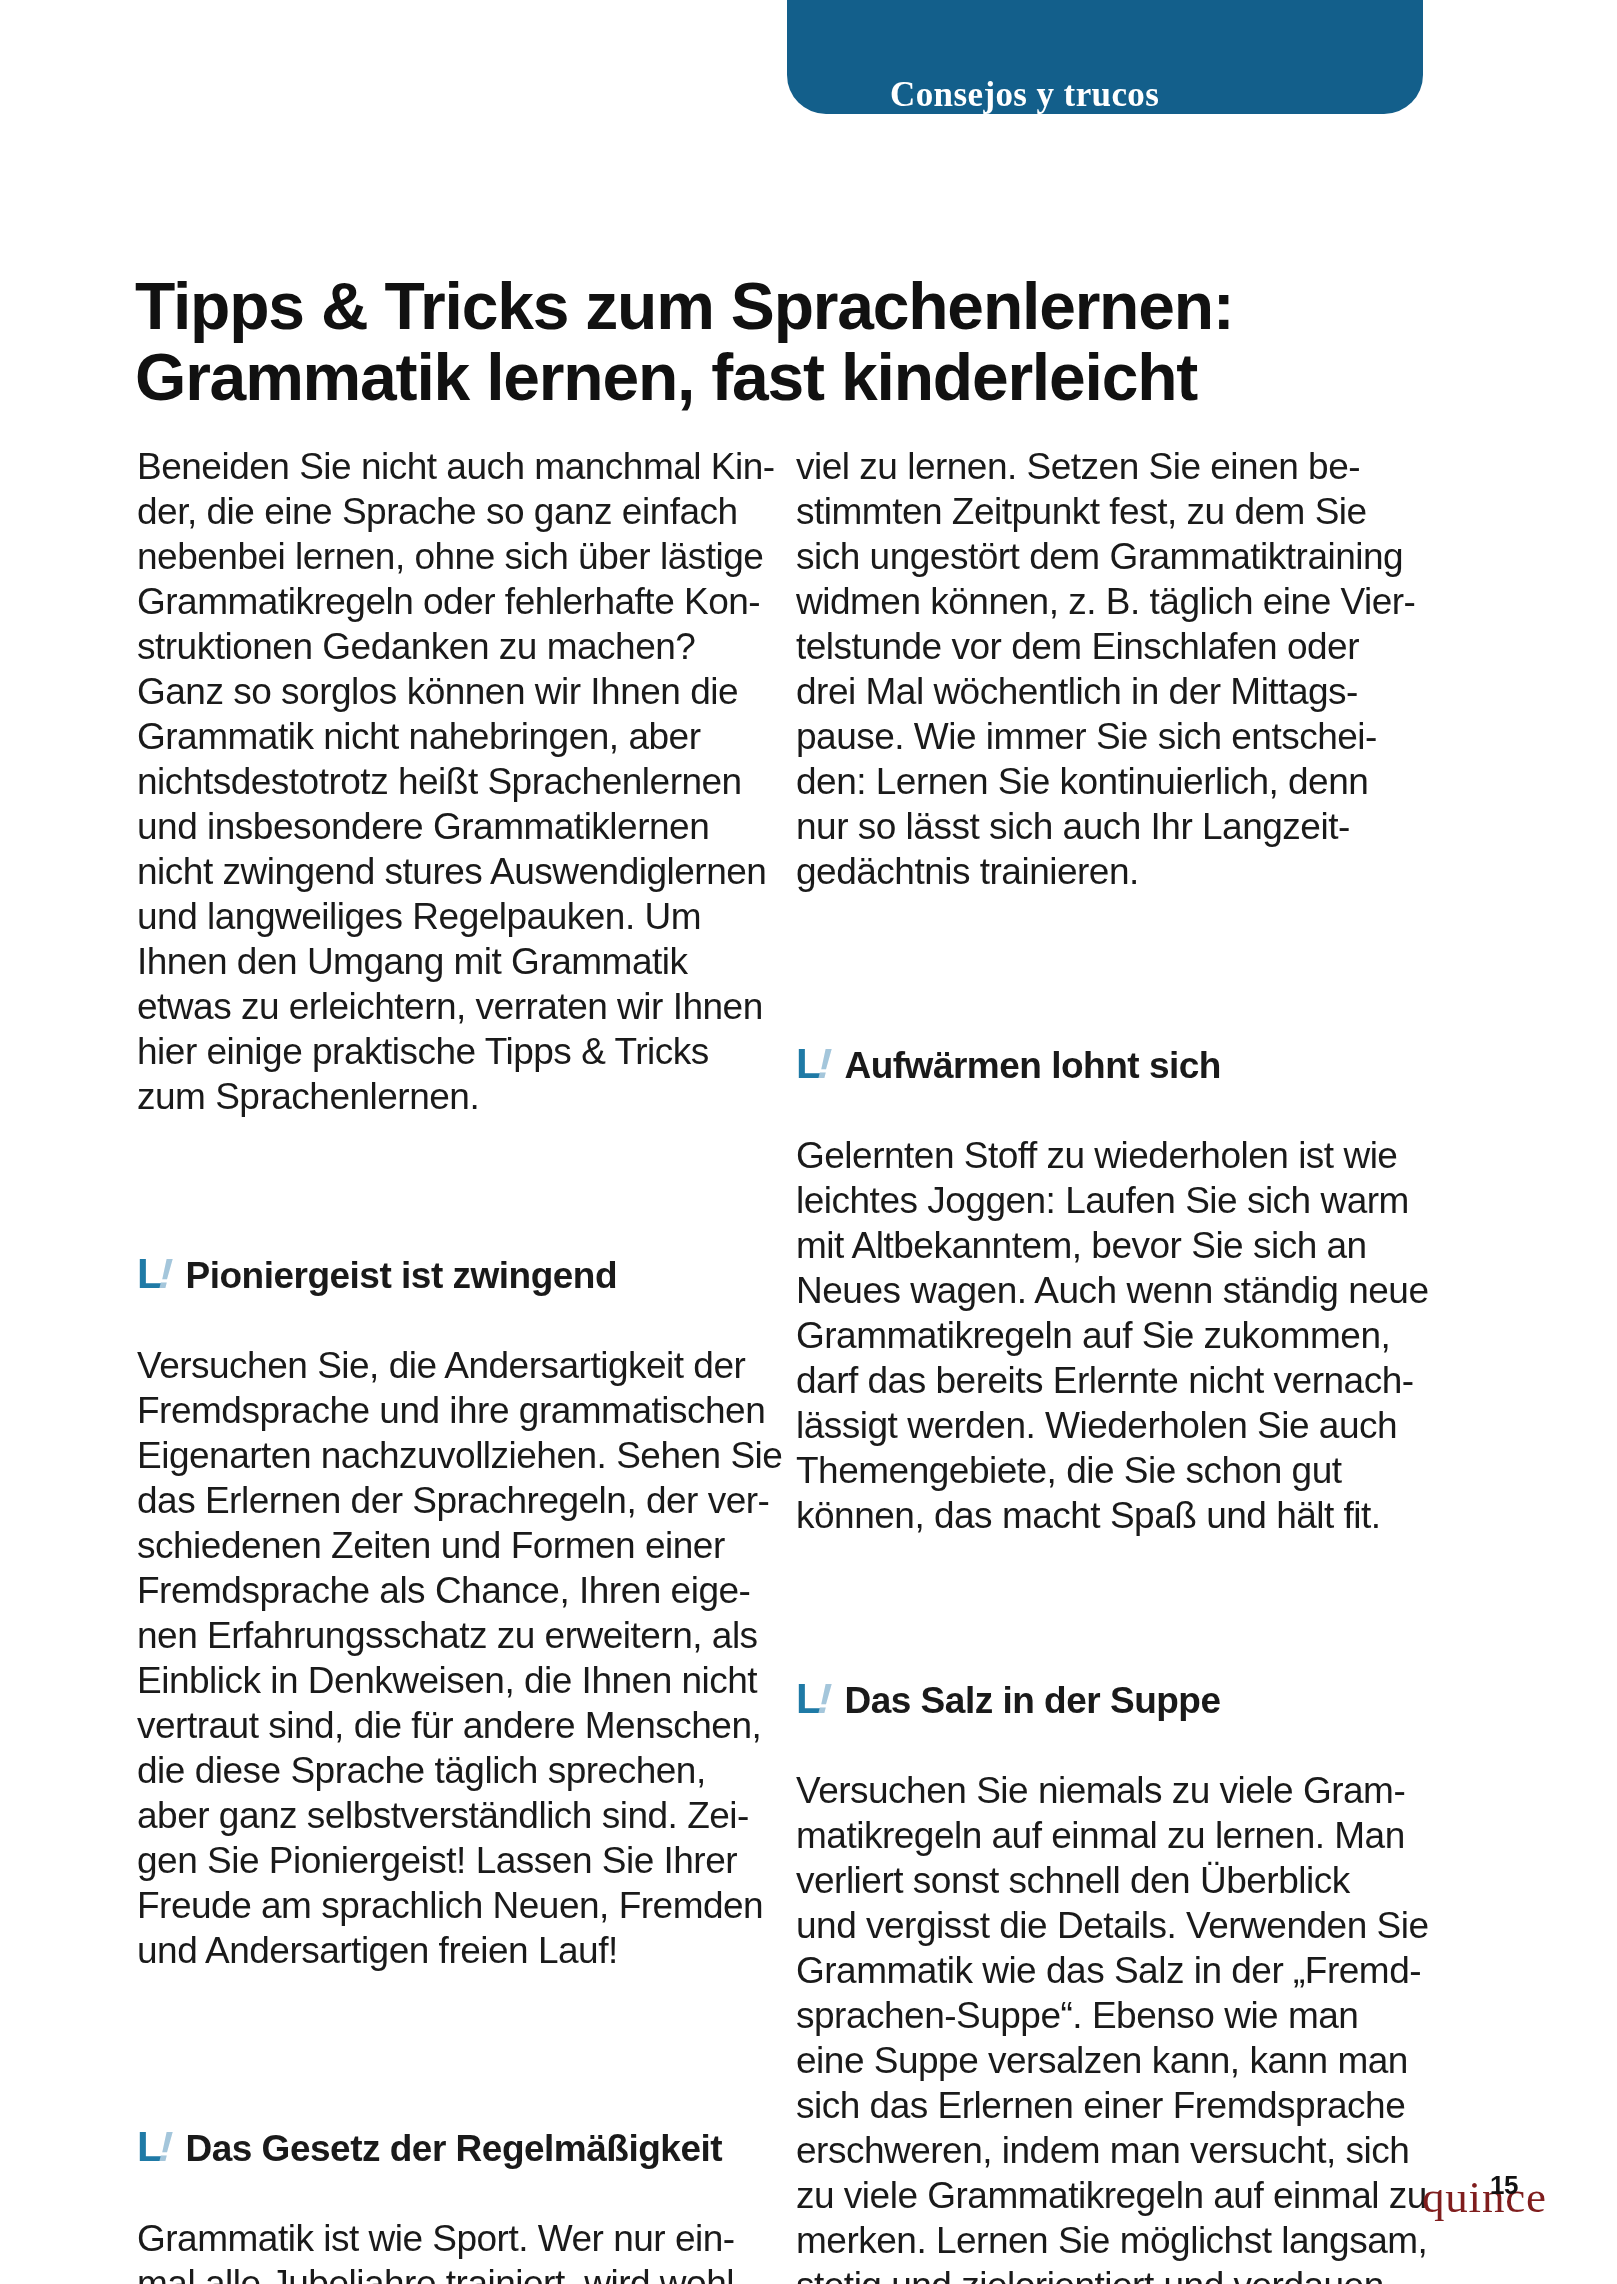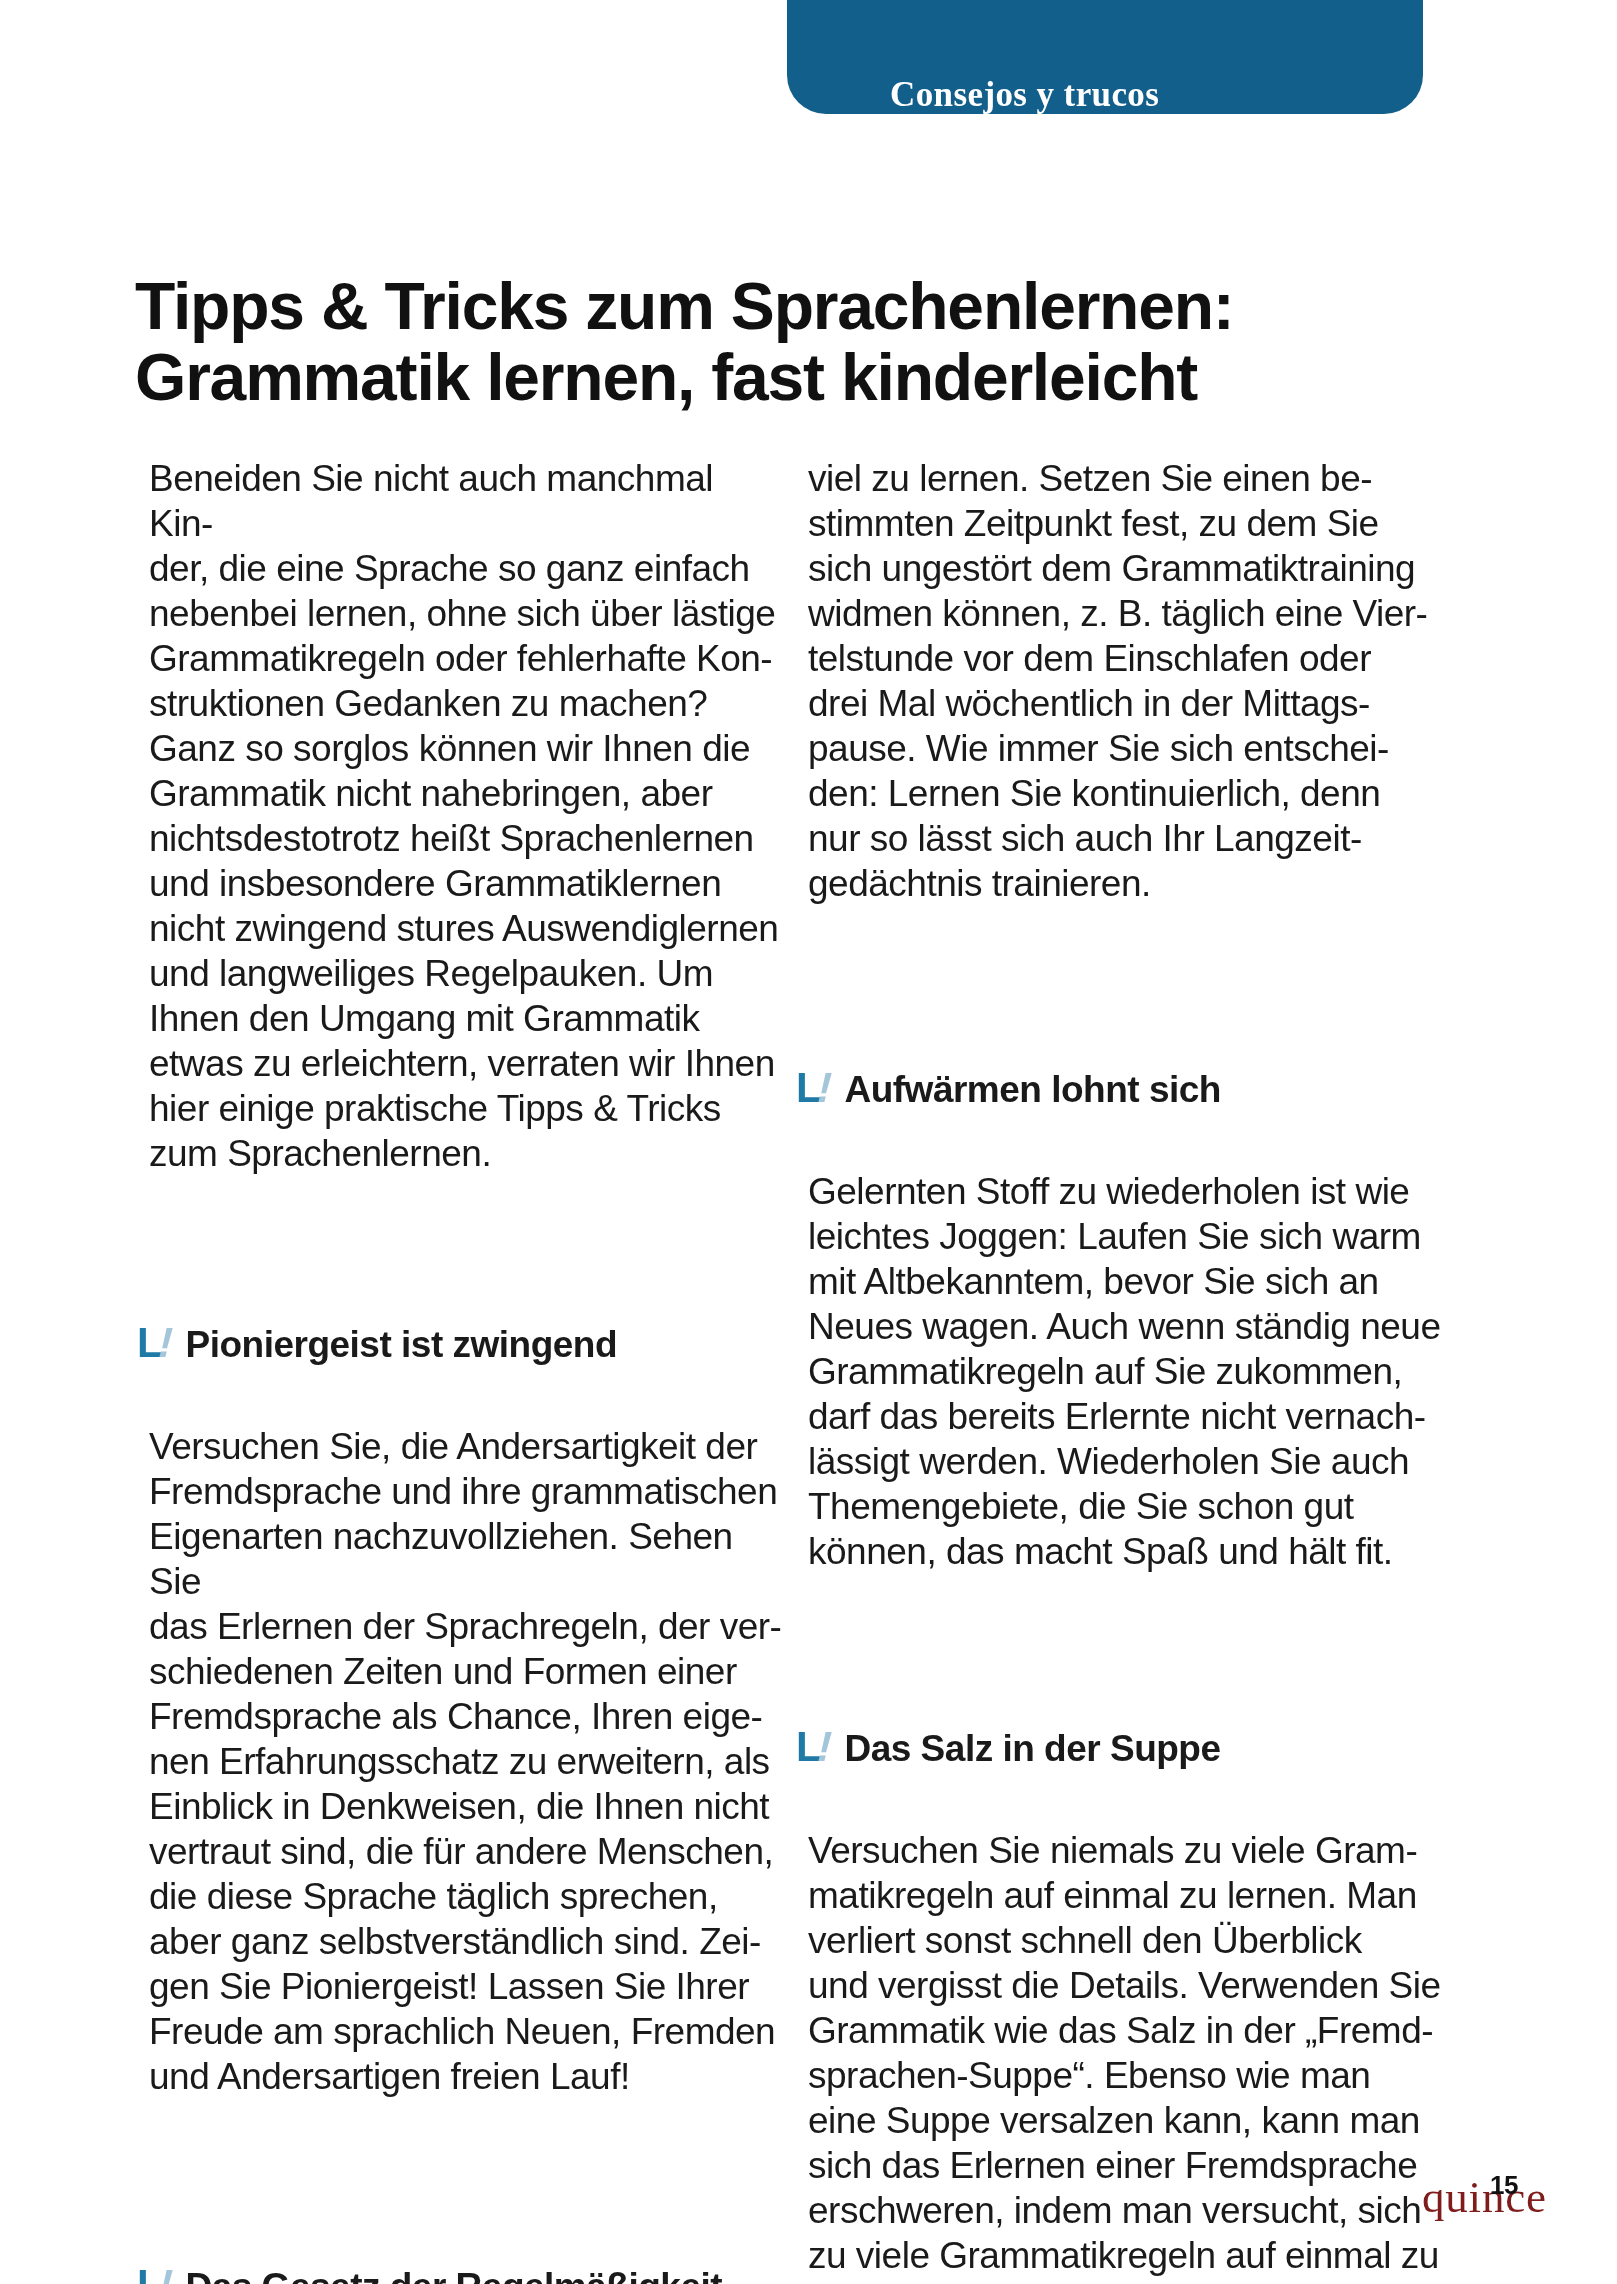--- a/index.html
+++ b/index.html
@@ -33,21 +33,21 @@
     white-space:pre-line;
   }
   
   .col{
     position:absolute;top:399px;
     font-size:37px;line-height:45px;letter-spacing:-0.5px;
     white-space:pre-line;
   }
   .col-left{left:137px;width:661px;}
   .col-right{left:796px;width:669px;}
-  .col p{margin:12px;padding:0;white-space:pre-line;}
+  .col p{margin:0;padding:0;white-space:pre-line;}
   .sec-h{
     display:flex;align-items:baseline;gap:13px;
     font-weight:700;white-space:nowrap;
     height:45px;
   }
   .mt-l1{margin-top:44px;}
   .mt-l2{margin-top:63px;}
   .mt-r1{margin-top:59px;}
   .mt-r2{margin-top:50px;}
   

